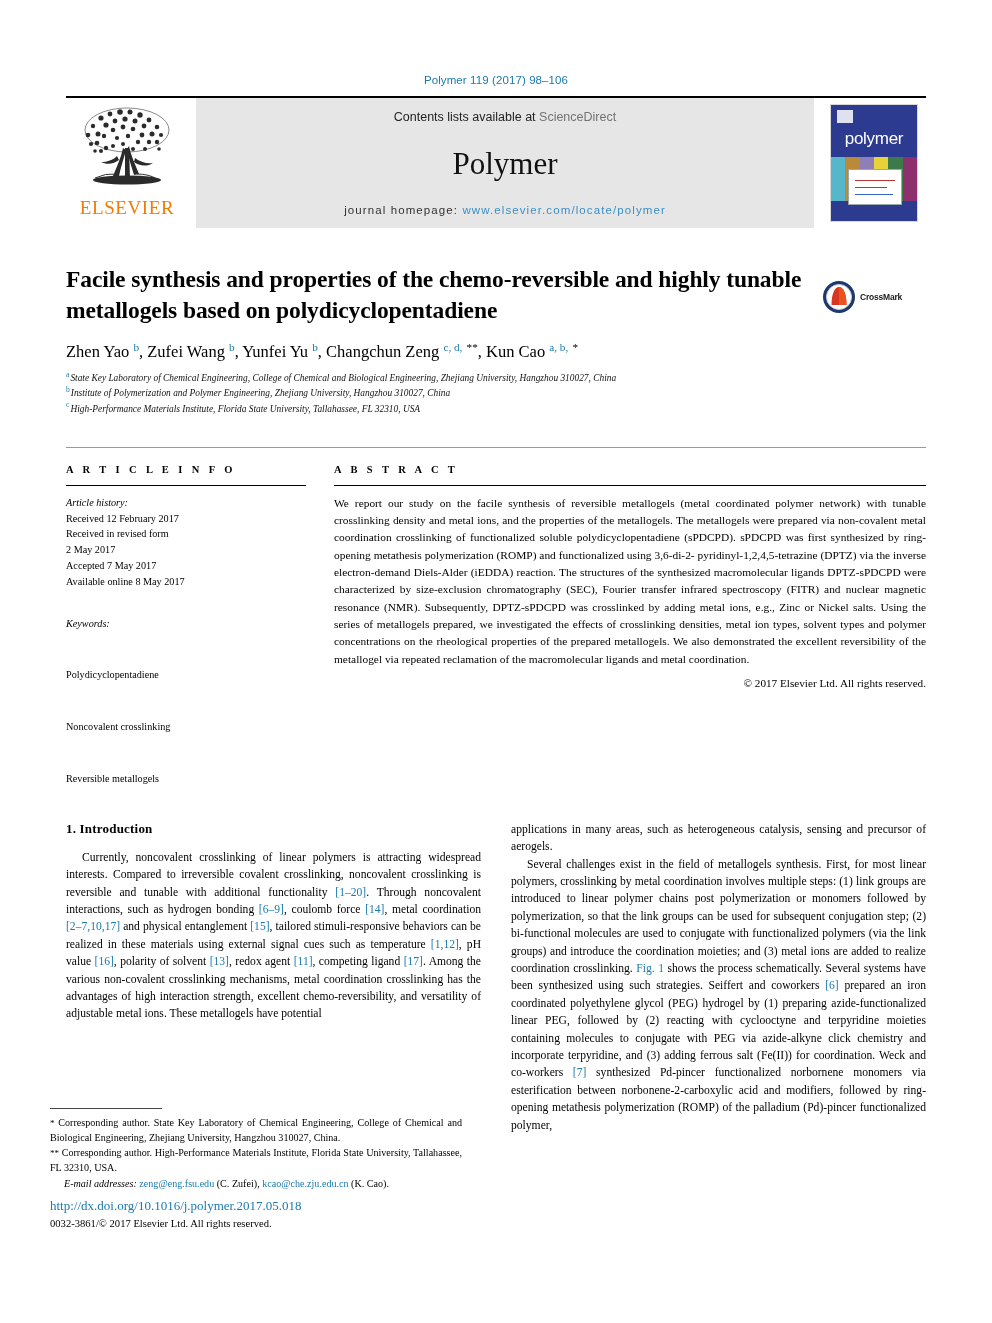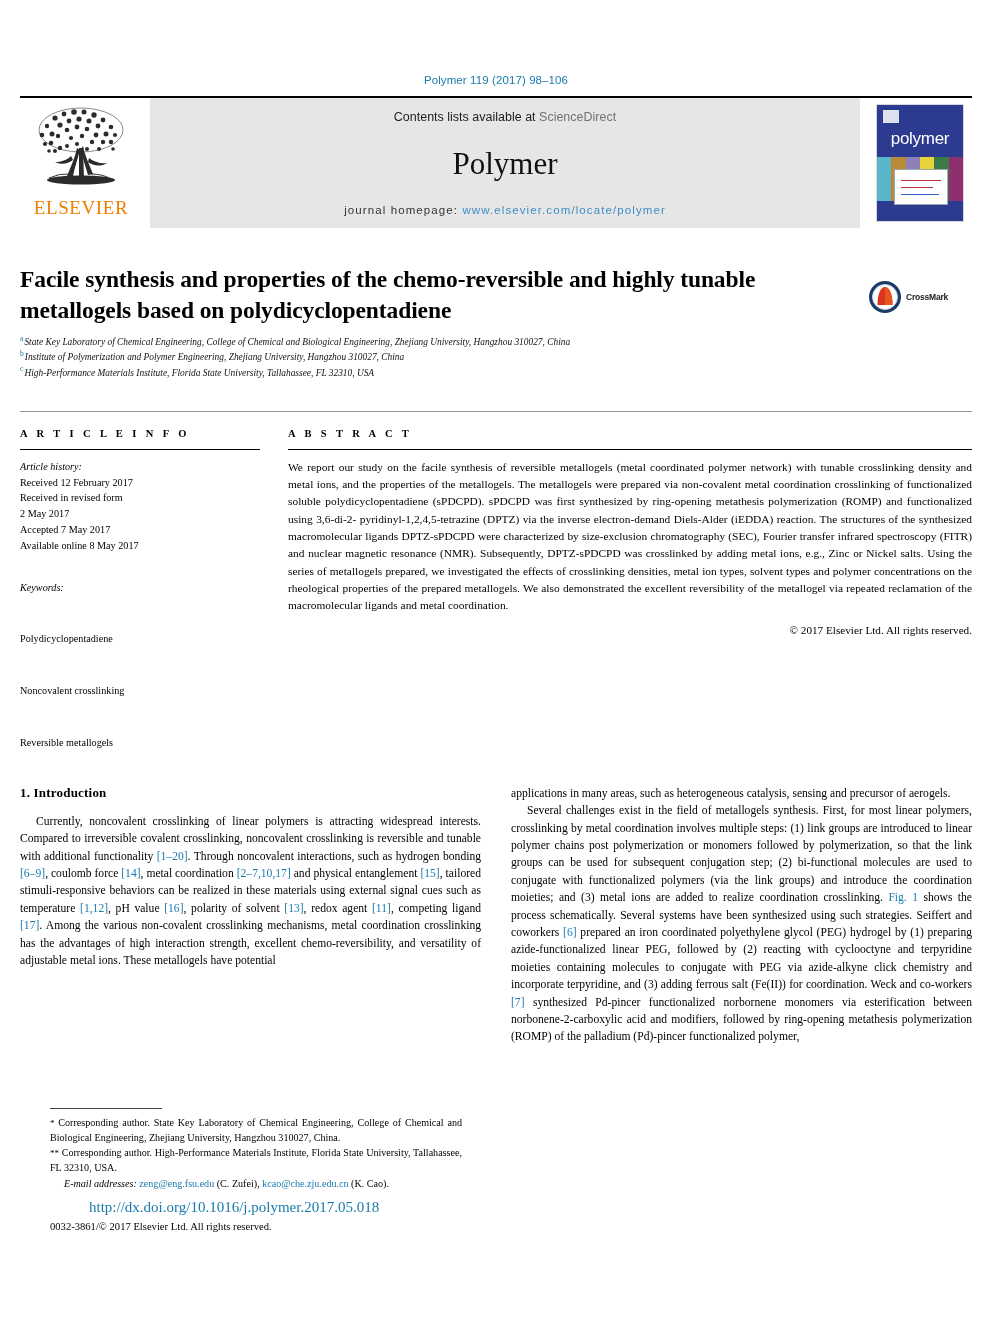--- a/index.html
+++ b/index.html
@@ -14,21 +14,21 @@
     height: 1323px;
     font-family: "Liberation Serif", "DejaVu Serif", serif;
     color: #000;
     position: relative;
     overflow: hidden;
   }
   .page {
     width: 992px;
     height: 1323px;
     position: relative;
-    padding: 0 20px;
+    padding: 0 66px;
   }
 
   
   .running-head {
     text-align: center;
     font-family: "Liberation Sans", sans-serif;
     font-size: 11.5px;
     color: #1a7aad;
     padding-top: 74px;
     letter-spacing: 0.1px;
@@ -338,24 +338,23 @@
   }
   .fn-email i { font-style: italic; }
   .link-blue { color: #1a7aad; }
   .doi-block {
     position: absolute;
     left: 50px;
     top: 1196px;
     width: 430px;
   }
   .doi-line {
-    font-size: 15px;
+    font-size: 13px;
     color: #1a7aad;
     line-height: 1.5;
-    margin-left: 39px;
   }
   .issn-line {
     font-size: 10.6px;
     color: #000;
     line-height: 1.5;
   }
 </style>
 </head>
 <body>
 
@@ -462,20 +461,27 @@
         <circle cx="17" cy="17" r="12.5" fill="#ffffff"></circle>
         <path d="M9.5 25 C9.5 14, 12.5 7, 17 7 C21.5 7, 24.5 14, 24.5 25 Z" fill="#d93521"></path>
         <path d="M17 7 C21.5 7, 24.5 14, 24.5 25 L17 25 Z" fill="#e8541f"></path>
         <circle cx="17" cy="17" r="12.5" fill="none" stroke="#c9cdd6" stroke-width="1"></circle>
       </svg>
       <span class="crossmark-label">CrossMark</span>
     </div>
 
     <h1 class="art-title">Facile synthesis and properties of the chemo-reversible and highly tunable metallogels based on polydicyclopentadiene</h1>
 
+    <div class="authors">
+      <span>Zhen Yao <sup>b</sup></span>,
+      <span>Zufei Wang <sup>b</sup></span>,
+      <span>Yunfei Yu <sup>b</sup></span>,
+      <span>Changchun Zeng <sup>c, d,</sup> <sup class="star">**</sup></span>,
+      <span>Kun Cao <sup>a, b,</sup> <sup class="star">*</sup></span>
+    </div>
 
     <div class="affiliations">
       <div class="aff"><span class="lbl">a</span><span>State Key Laboratory of Chemical Engineering, College of Chemical and Biological Engineering, Zhejiang University, Hangzhou 310027, China</span></div>
       <div class="aff"><span class="lbl">b</span><span>Institute of Polymerization and Polymer Engineering, Zhejiang University, Hangzhou 310027, China</span></div>
       <div class="aff"><span class="lbl">c</span><span>High-Performance Materials Institute, Florida State University, Tallahassee, FL 32310, USA</span></div>
     </div>
   </div>
 
   <div class="info-abstract">
 

